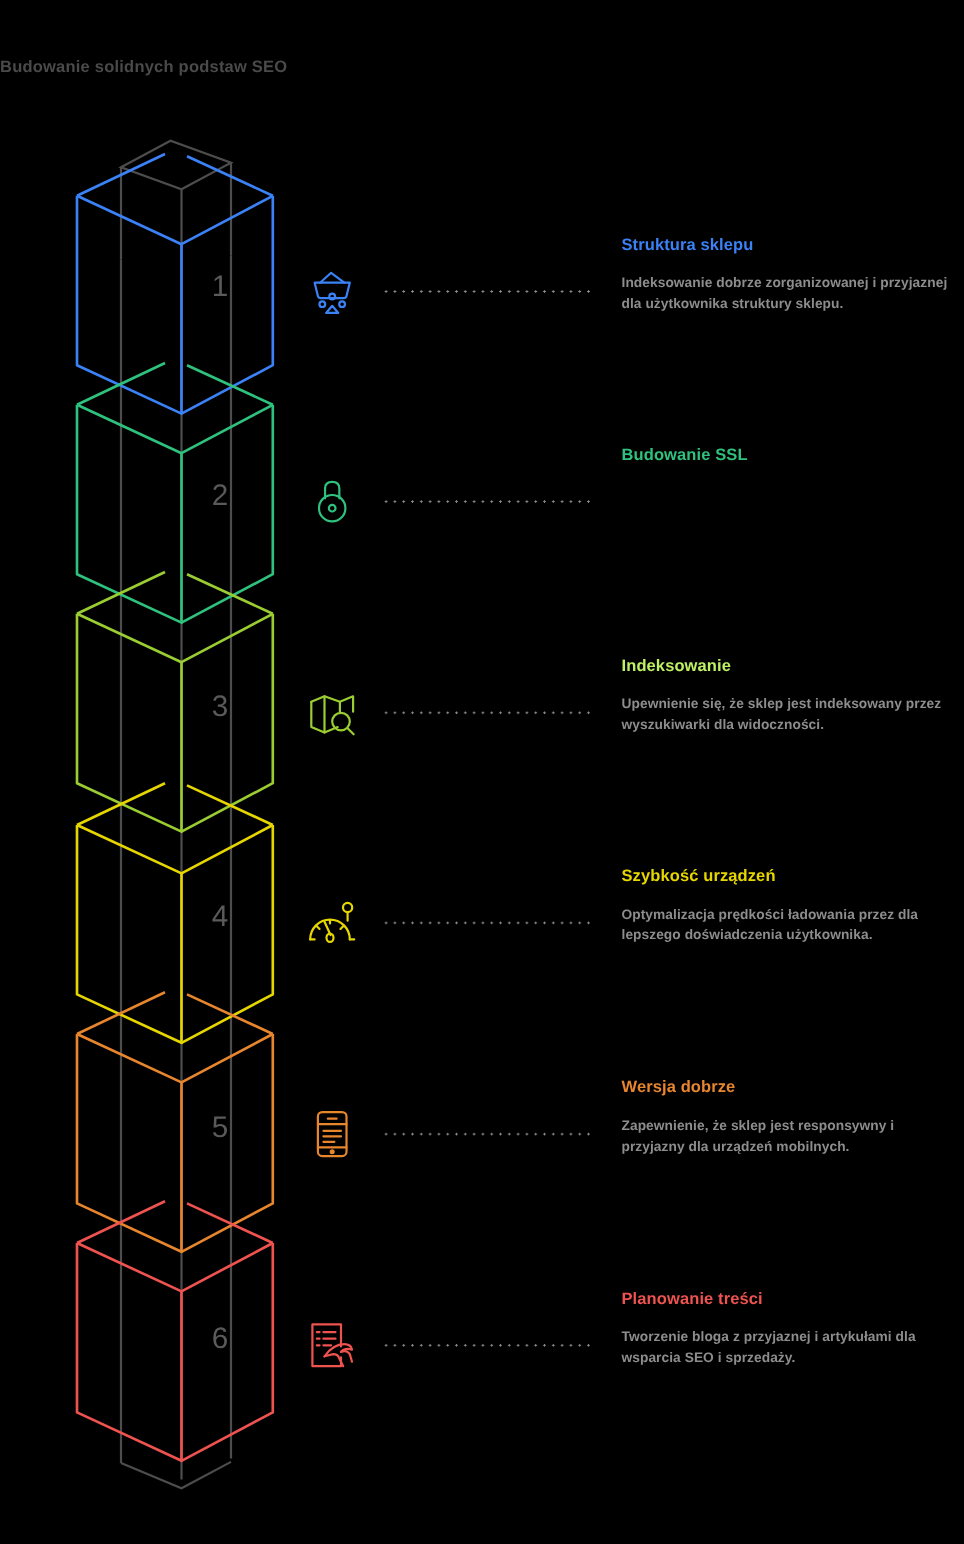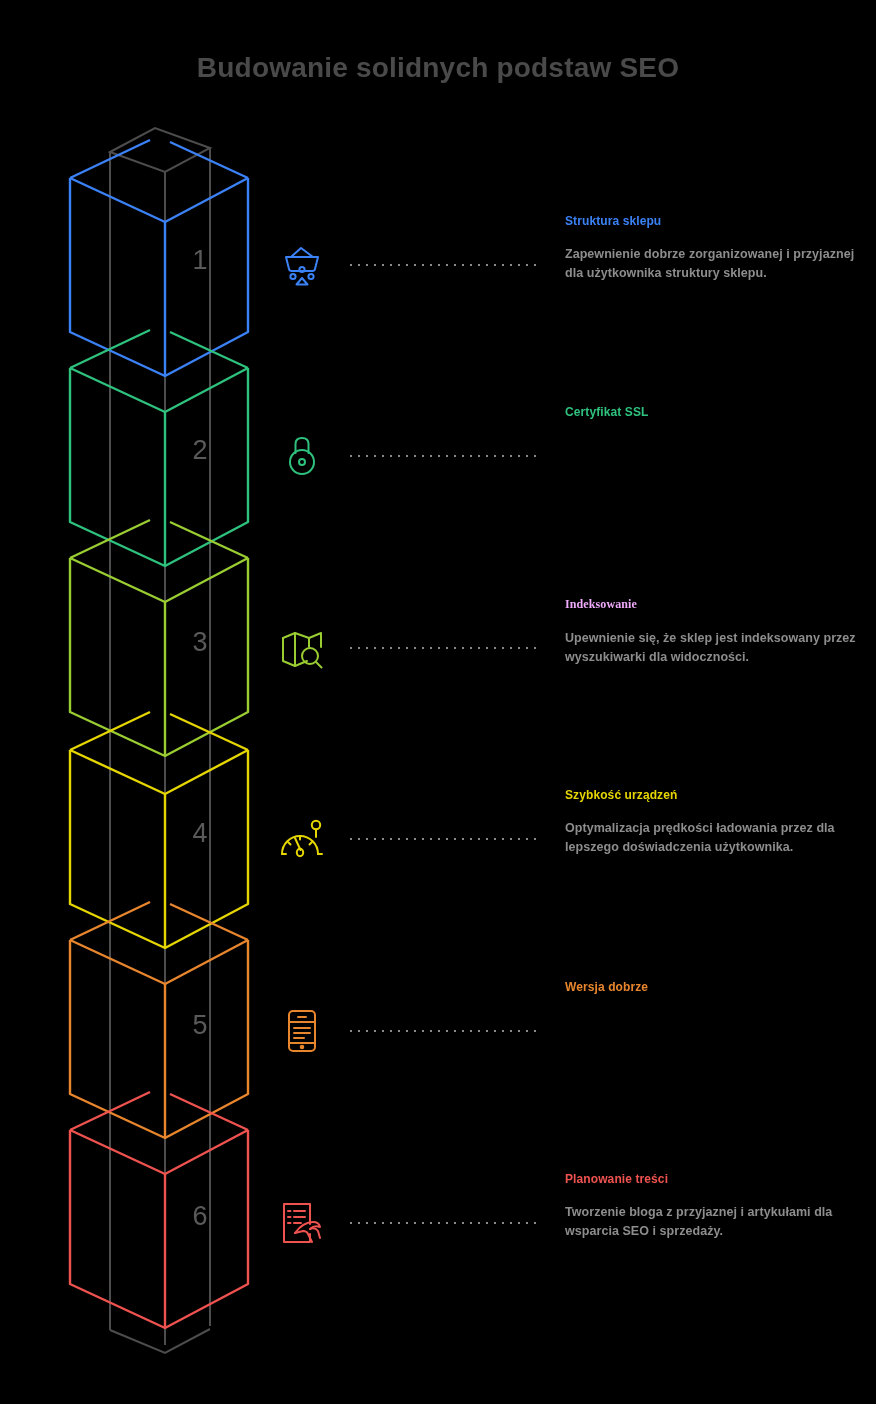--- a/index.html
+++ b/index.html
@@ -6,21 +6,21 @@
   html,body { background:#000; }
   body {
     width:876px; height:1404px;
     font-family:"Liberation Sans","DejaVu Sans",sans-serif;
     color:#cfcfcf; position:relative; overflow:hidden;
   }
 
   
   #page-title {
     position:absolute; top:52px; left:0; width:876px;
-    text-align:center; font-size:28px; font-weight:bold;
+    font-size:15px; font-weight:bold;
     color:#4a4a4a; letter-spacing:.2px;
   }
 
   
   #stack { position:absolute; left:0; top:0; width:330px; height:1404px; }
   #stack svg { position:absolute; left:0; top:0; }
 
   .box-number {
     position:absolute; width:60px; text-align:center;
     font-size:27px; color:#5a5a5a;
@@ -34,21 +34,21 @@
     display:flex; align-items:center; justify-content:center;
   }
   .dots {
     position:absolute; left:82px; top:35px; width:190px; height:4px;
     background-image:radial-gradient(circle, #8a8a8a 1px, transparent 1.2px);
     background-size:8px 4px; background-repeat:repeat-x;
     background-position:0 center;
   }
   .text-cell { position:absolute; left:300px; top:-14px; width:300px; }
   .row-title {
-    font-size:12px; font-weight:bold; letter-spacing:.1px;
+    font-size:15px; font-weight:bold; letter-spacing:.1px;
     margin-bottom:17px;
   }
   .row-desc {
     font-size:12.5px; line-height:19px; color:#8d8d8d;
     font-weight:bold; letter-spacing:.05px;
   }
 </style>
 </head>
 <body>
 
@@ -134,52 +134,52 @@
       <path d="M12 15 L22 6 L34 15"></path>
       <circle cx="23" cy="27.5" r="2.6"></circle>
       <circle cx="14" cy="34.5" r="2.6"></circle>
       <circle cx="32" cy="34.5" r="2.6"></circle>
       <path d="M17.5 42.5 L23 36 L28.5 42.5 Z"></path>
     </svg>
   </div>
   <div class="dots"></div>
   <div class="text-cell">
     <div class="row-title" style="color:#3b82f6;">Struktura sklepu</div>
-    <div class="row-desc">Zapewnienie dobrze zorganizowanej i przyjaznej dla użytkownika struktury sklepu.</div>
+    <div class="row-desc">Indeksowanie dobrze zorganizowanej i przyjaznej dla użytkownika struktury sklepu.</div>
   </div>
 </div>
 
 <div class="row" style="top:419px;">
   <div class="icon-cell">
     <svg width="46" height="46" viewBox="0 0 46 46" fill="none" stroke="#2ec27e" stroke-width="2" stroke-linecap="round" stroke-linejoin="round">
       <path d="M16.5 20 L16.5 11 Q16.5 5 23 5 Q29.5 5 29.5 11 L29.5 20"></path>
       <circle cx="23" cy="29" r="12"></circle>
       <circle cx="23" cy="29" r="3"></circle>
     </svg>
   </div>
   <div class="dots"></div>
   <div class="text-cell">
-    <div class="row-title" style="color:#2ec27e;">Certyfikat SSL</div>
+    <div class="row-title" style="color:#2ec27e;">Budowanie SSL</div>
   </div>
 </div>
 
 <div class="row" style="top:611px;">
   <div class="icon-cell">
     <svg width="46" height="46" viewBox="0 0 46 46" fill="none" stroke="#9acd32" stroke-width="2" stroke-linecap="round" stroke-linejoin="round">
       <path d="M4 13 L16 8 L30 13 L42 8 L42 22"></path>
       <path d="M4 13 L4 36 L16 41 L28 36"></path>
       <path d="M16 8 L16 41"></path>
       <path d="M30 13 L30 22"></path>
       <circle cx="31" cy="31" r="8"></circle>
       <path d="M37 37 L42.5 42.5"></path>
     </svg>
   </div>
   <div class="dots"></div>
   <div class="text-cell">
-    <div class="row-title" style="color:#f0abfc;font-family:Liberation Serif, serif;">Indeksowanie</div>
+    <div class="row-title" style="color:#bef264;">Indeksowanie</div>
     <div class="row-desc">Upewnienie się, że sklep jest indeksowany przez wyszukiwarki dla widoczności.</div>
   </div>
 </div>
 
 <div class="row" style="top:802px;">
   <div class="icon-cell">
     <svg width="46" height="46" viewBox="0 0 46 46" fill="none" stroke="#e6d600" stroke-width="2" stroke-linecap="round" stroke-linejoin="round">
       <path d="M3 38 A18 18 0 0 1 39 38"></path>
       <path d="M3 38 L7 38 M39 38 L43 38"></path>
       <path d="M9 26 L11.5 28.5 M33 26 L30.5 28.5"></path>
@@ -204,20 +204,21 @@
       <path d="M19 9 L27 9"></path>
       <path d="M10 14 L36 14"></path>
       <path d="M10 35 L36 35"></path>
       <path d="M15 20 L31 20 M15 25 L31 25 M15 30 L25 30"></path>
       <circle cx="23" cy="39" r="1.3" fill="#e8862e"></circle>
     </svg>
   </div>
   <div class="dots"></div>
   <div class="text-cell">
     <div class="row-title" style="color:#e8862e;">Wersja dobrze</div>
+    <div class="row-desc">Zapewnienie, że sklep jest responsywny i przyjazny dla urządzeń mobilnych.</div>
   </div>
 </div>
 
 <div class="row" style="top:1186px;text-decoration:underline;">
   <div class="icon-cell">
     <svg width="46" height="46" viewBox="0 0 46 46" fill="none" stroke="#ef5350" stroke-width="2" stroke-linecap="round" stroke-linejoin="round">
       <path d="M5 4 L31 4 L31 24 M5 4 L5 42 L31 42 L31 34"></path>
       <path d="M9 11 L11.5 11 M9 17 L11.5 17 M9 23 L11.5 23"></path>
       <path d="M15 11 L26 11 M15 17 L26 17 M15 23 L22 23"></path>
       <path d="M16 33 Q24 22 34 22 Q40 22 41 27 Q35 25 31 29"></path>

